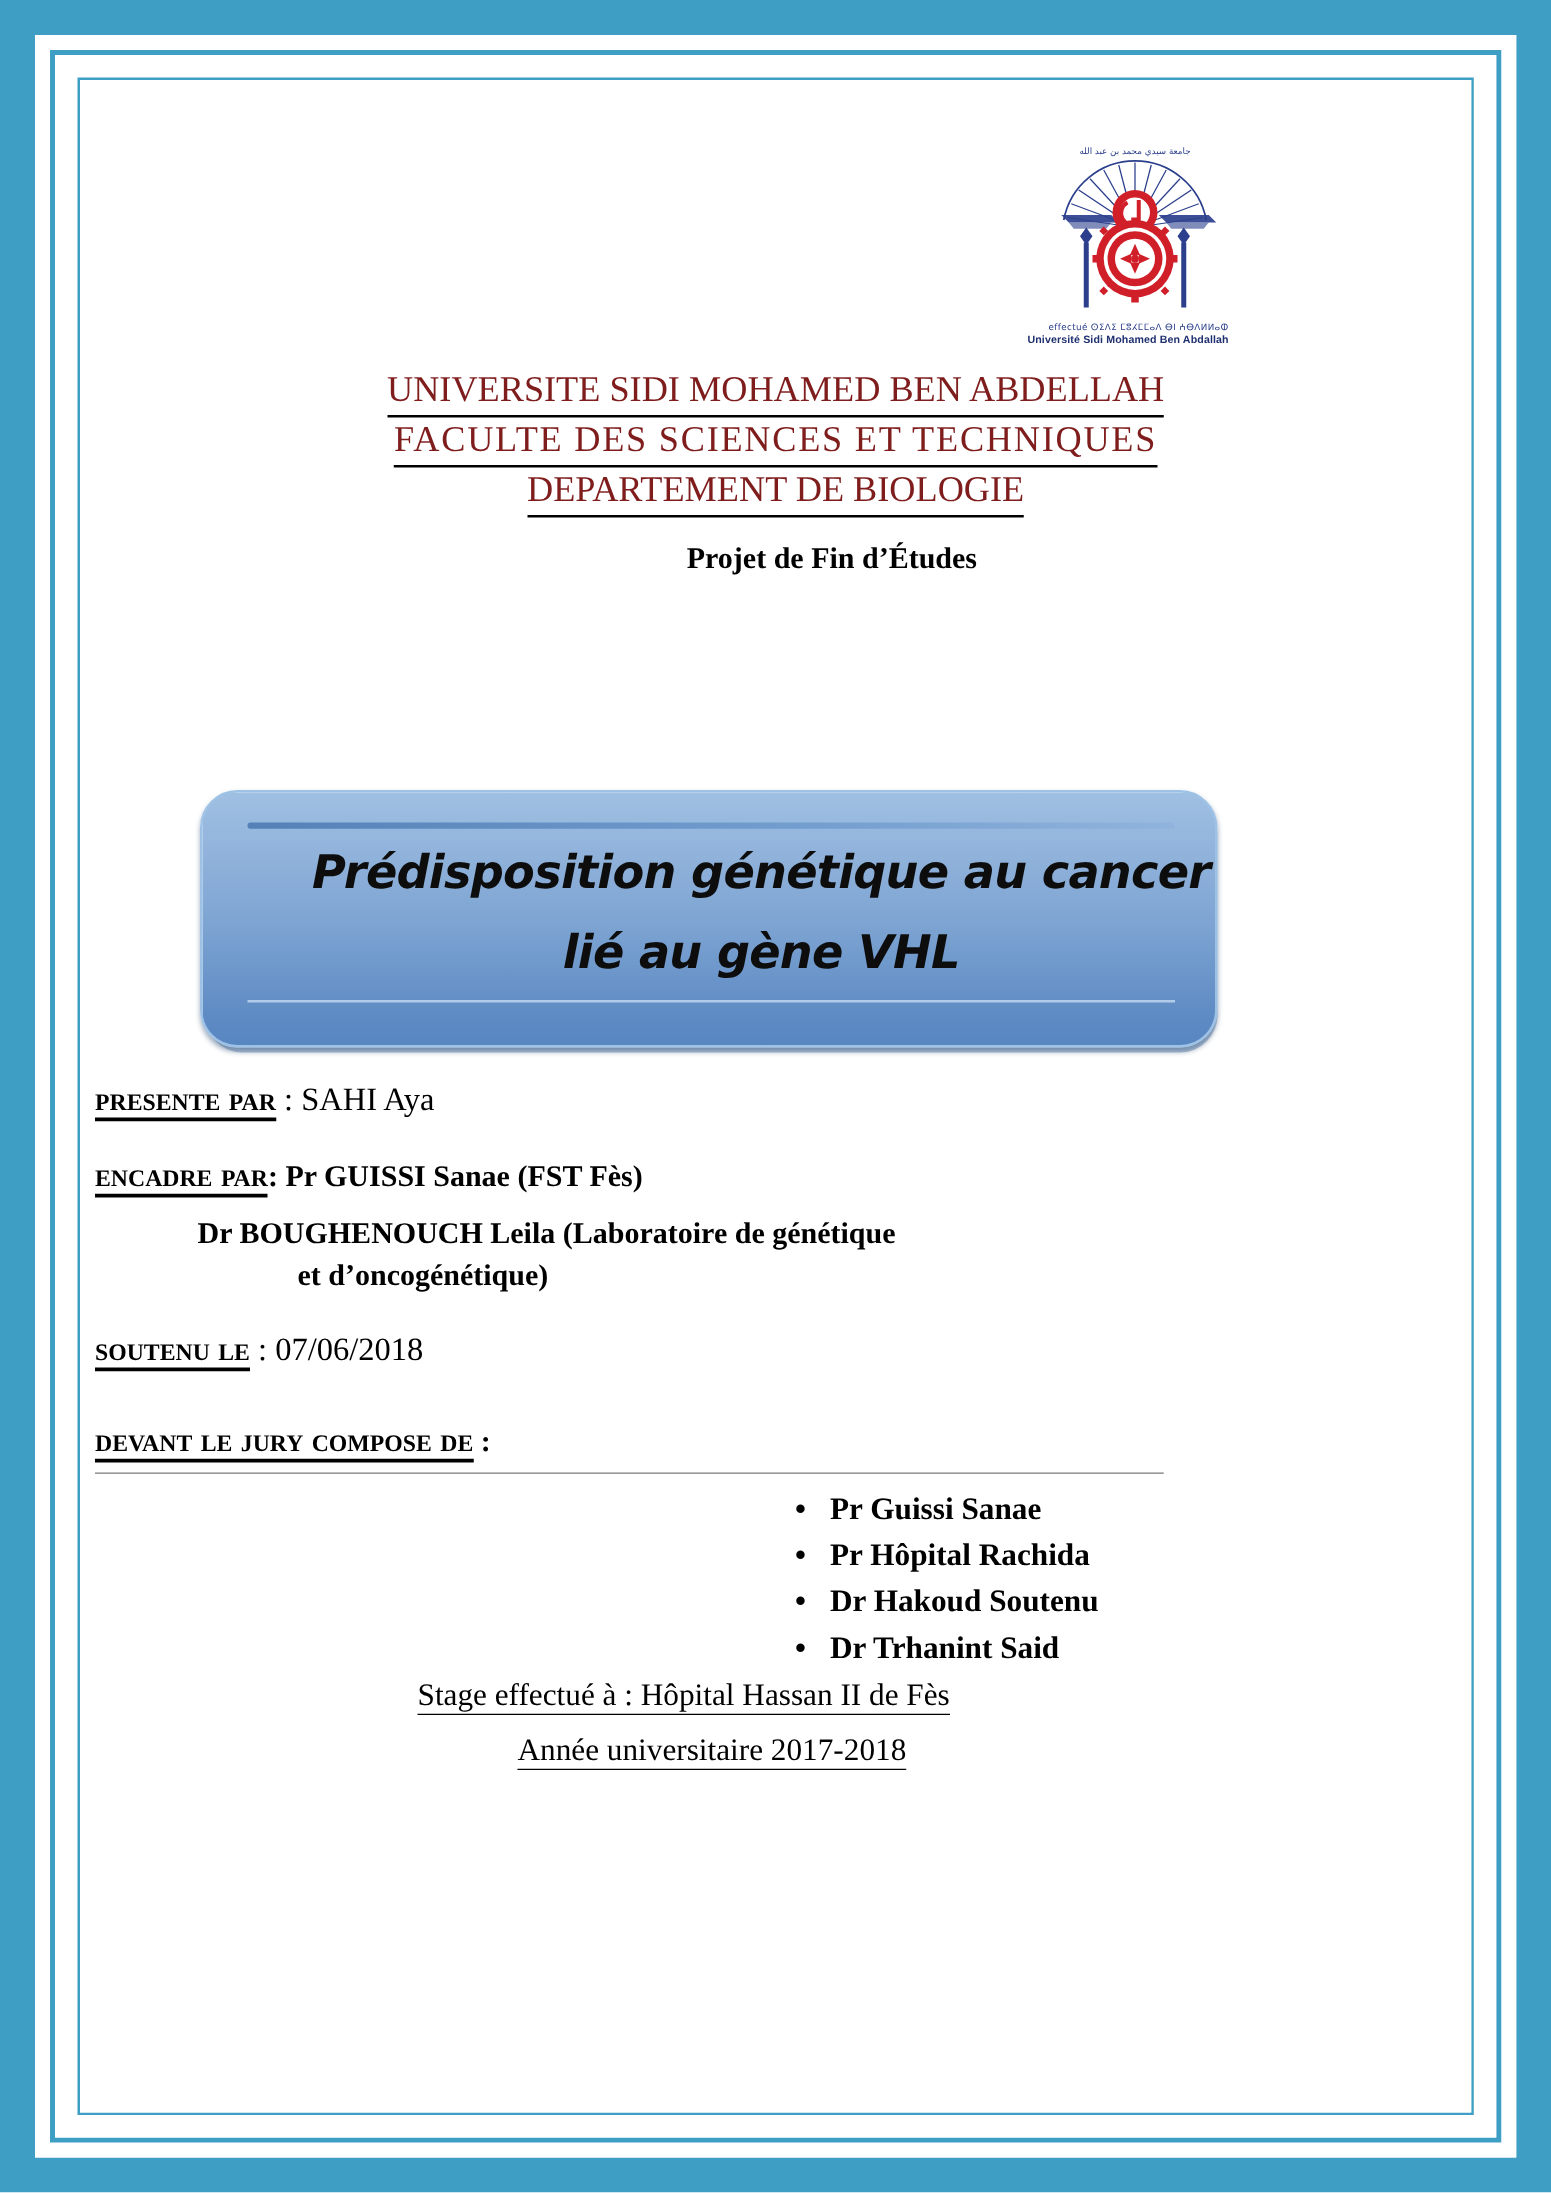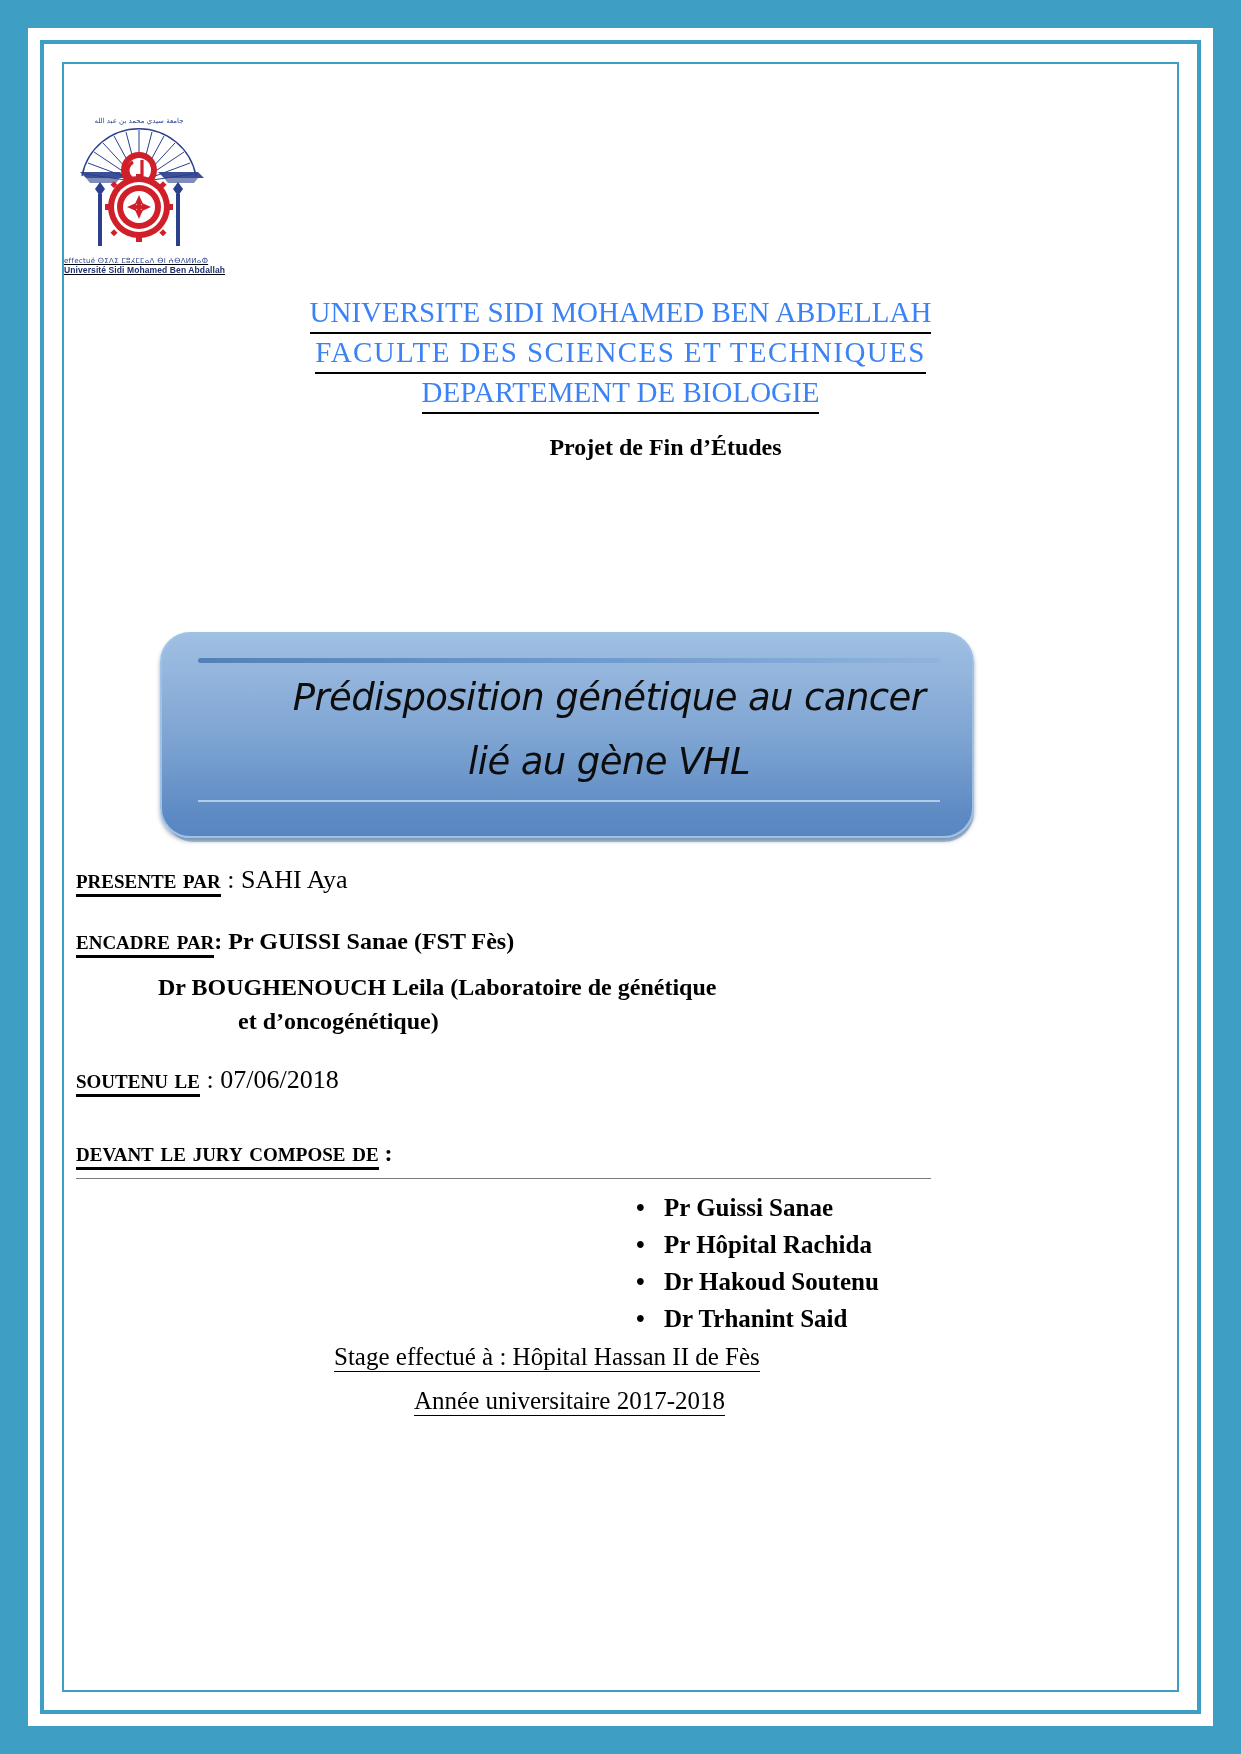--- a/index.html
+++ b/index.html
@@ -50,22 +50,21 @@
   
   .content{
     position:absolute;
     left:64px; top:64px;
     width:1113px; height:1626px;
   }
 
   
   .logo-wrap{
     position:absolute; left:0; top:46px; width:919px;
-    text-align:left;
-    text-decoration:underline;
+    text-align:right;
   }
   .logo-svg{ display:inline-block; }
   .logo-sub1{
     font-family:"DejaVu Sans", sans-serif;
     font-size:7px; color:#2b3f8c; letter-spacing:.3px;
     margin-top:1px;
   }
   .logo-sub2{
     font-family:"Liberation Sans", sans-serif;
     font-weight:bold;
@@ -74,21 +73,21 @@
 
   
   .univ-block{
     position:absolute; left:0; top:230px; width:1113px;
     text-align:center;
   }
   .univ-line{
     font-family:"Liberation Serif", serif;
     font-size:29px;
     line-height:37px;
-    color:#3b82f6;
+    color:#7f1d1d;
     white-space:nowrap;
   }
   .univ-line span{
     border-bottom:2px solid #000;
     padding-bottom:1px;
     display:inline-block;
   }
   .univ-line.l2 span{ letter-spacing:1.4px; }
 
   .pfe{
@@ -137,21 +136,21 @@
     border-radius:3px;
   }
   .banner-hl-bottom{
     position:absolute; left:36px; top:166px; width:742px; height:2px;
     background:rgba(190,215,240,.85);
   }
   .banner-text{
     position:absolute; left:0; top:32px; width:894px;
     text-align:center;
     font-family:"DejaVu Sans", sans-serif;
-    font-weight:normal;
+    font-weight:bold;
     font-style:italic;
     font-size:37px;
     line-height:64px;
     color:#0d0d0d;
     letter-spacing:-0.6px;
   }
 
   
   .credits{
     position:absolute; left:12px; top:800px; width:1090px;

